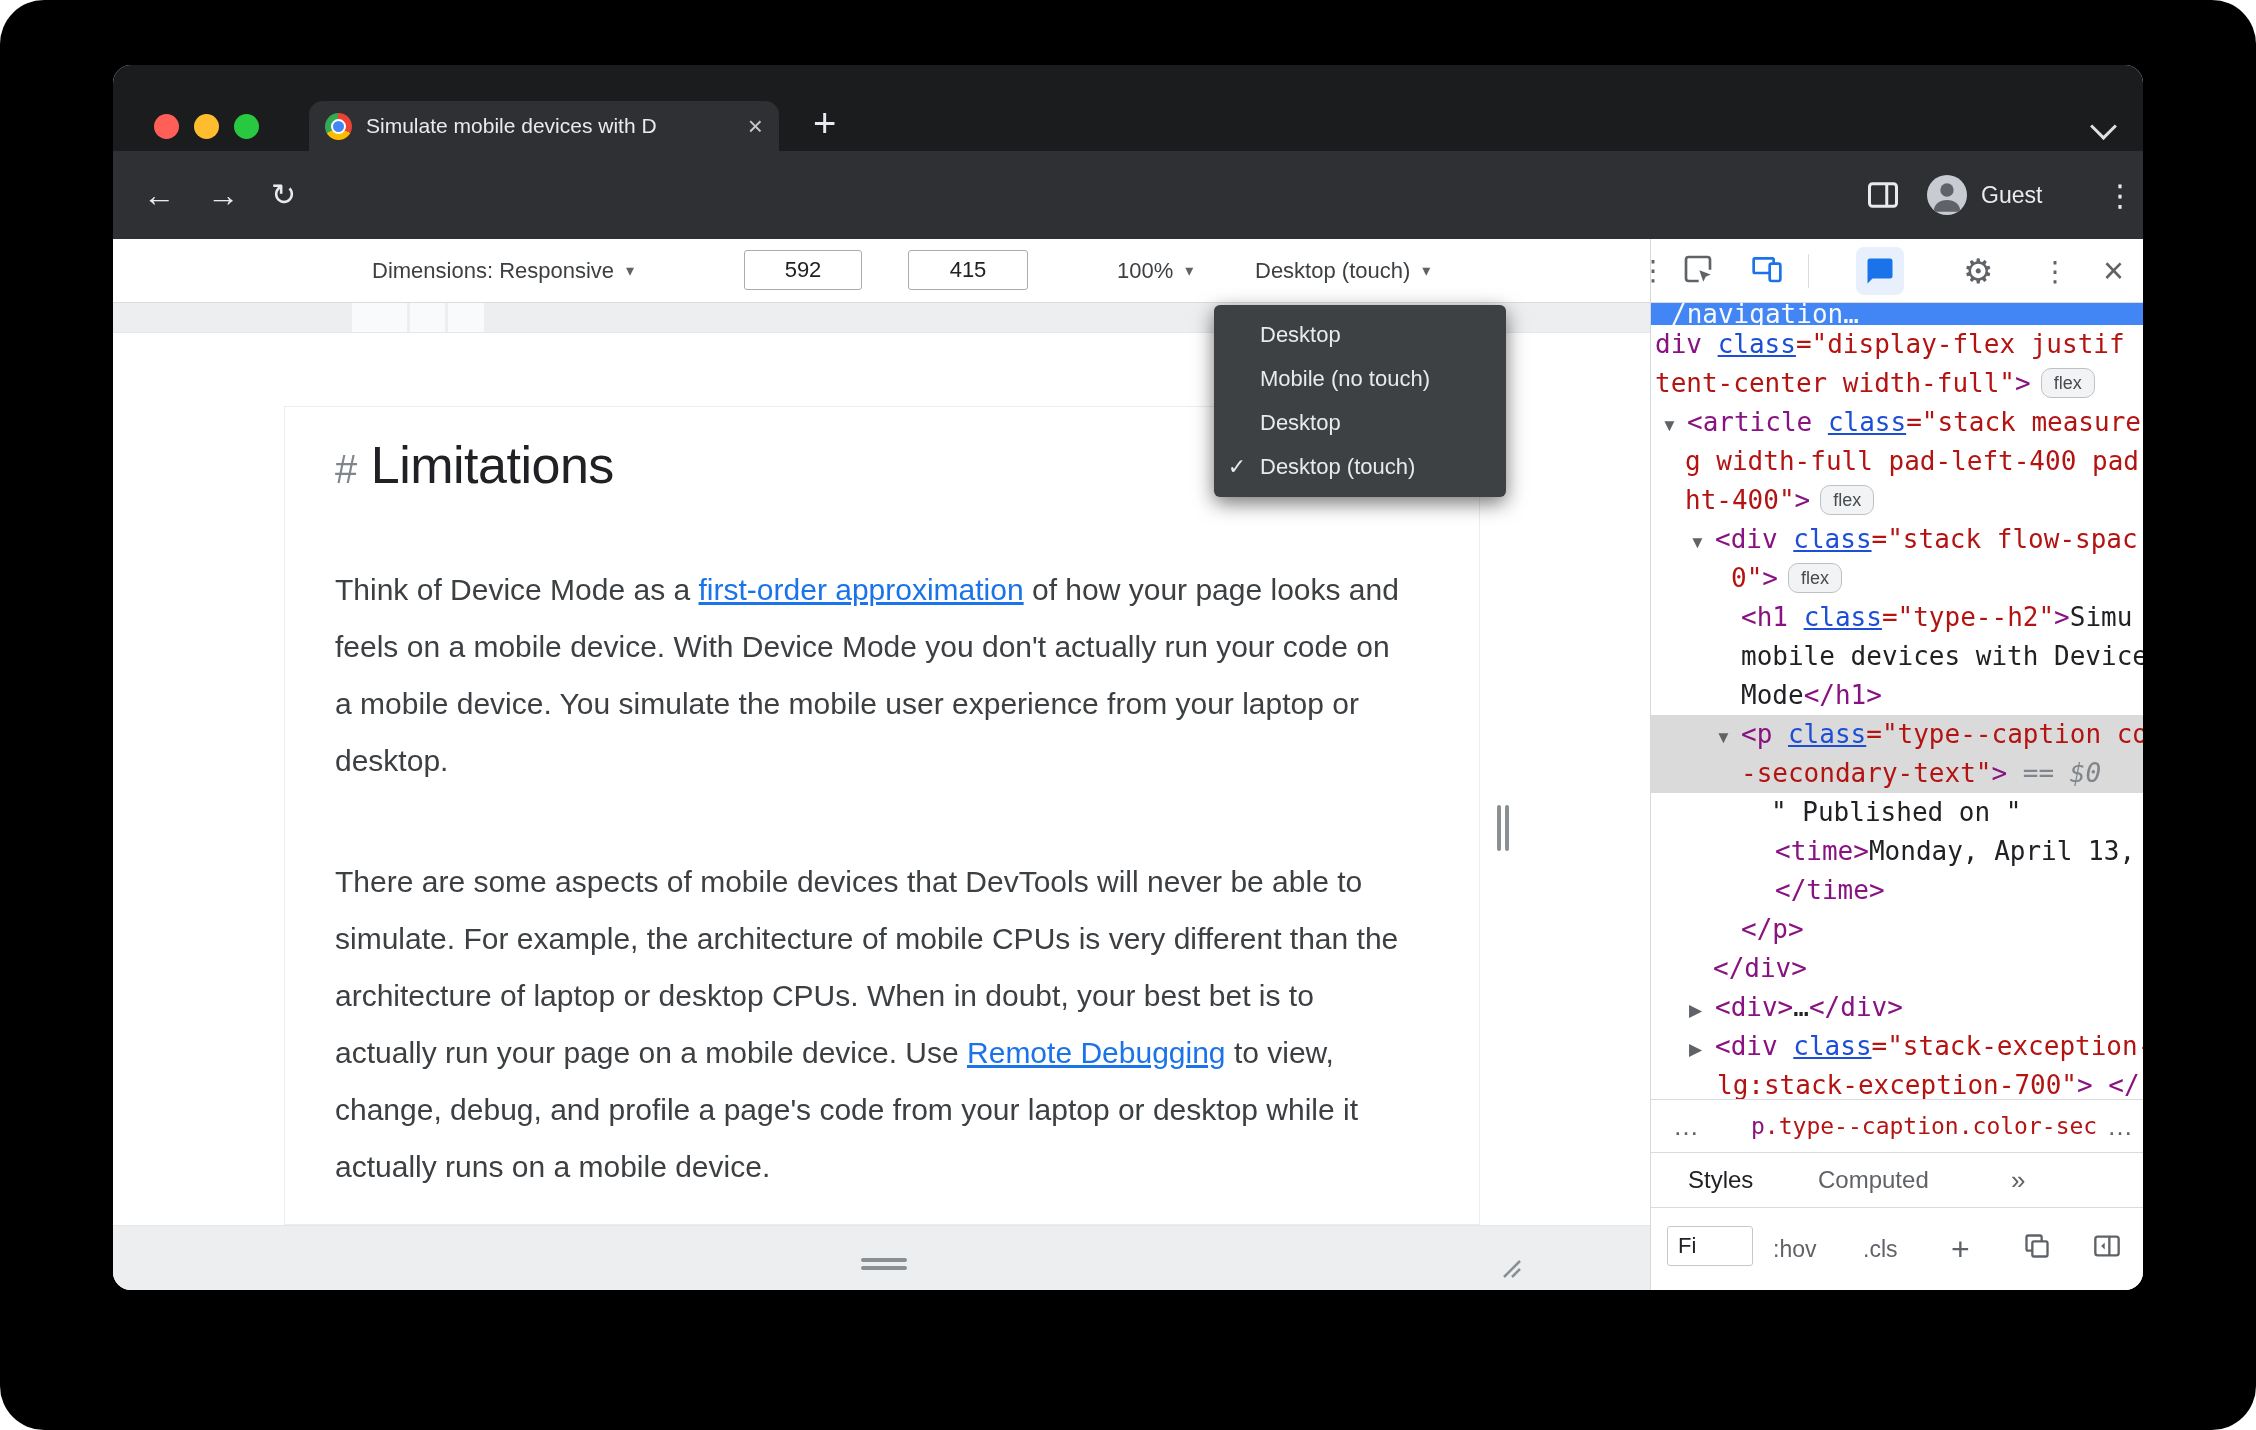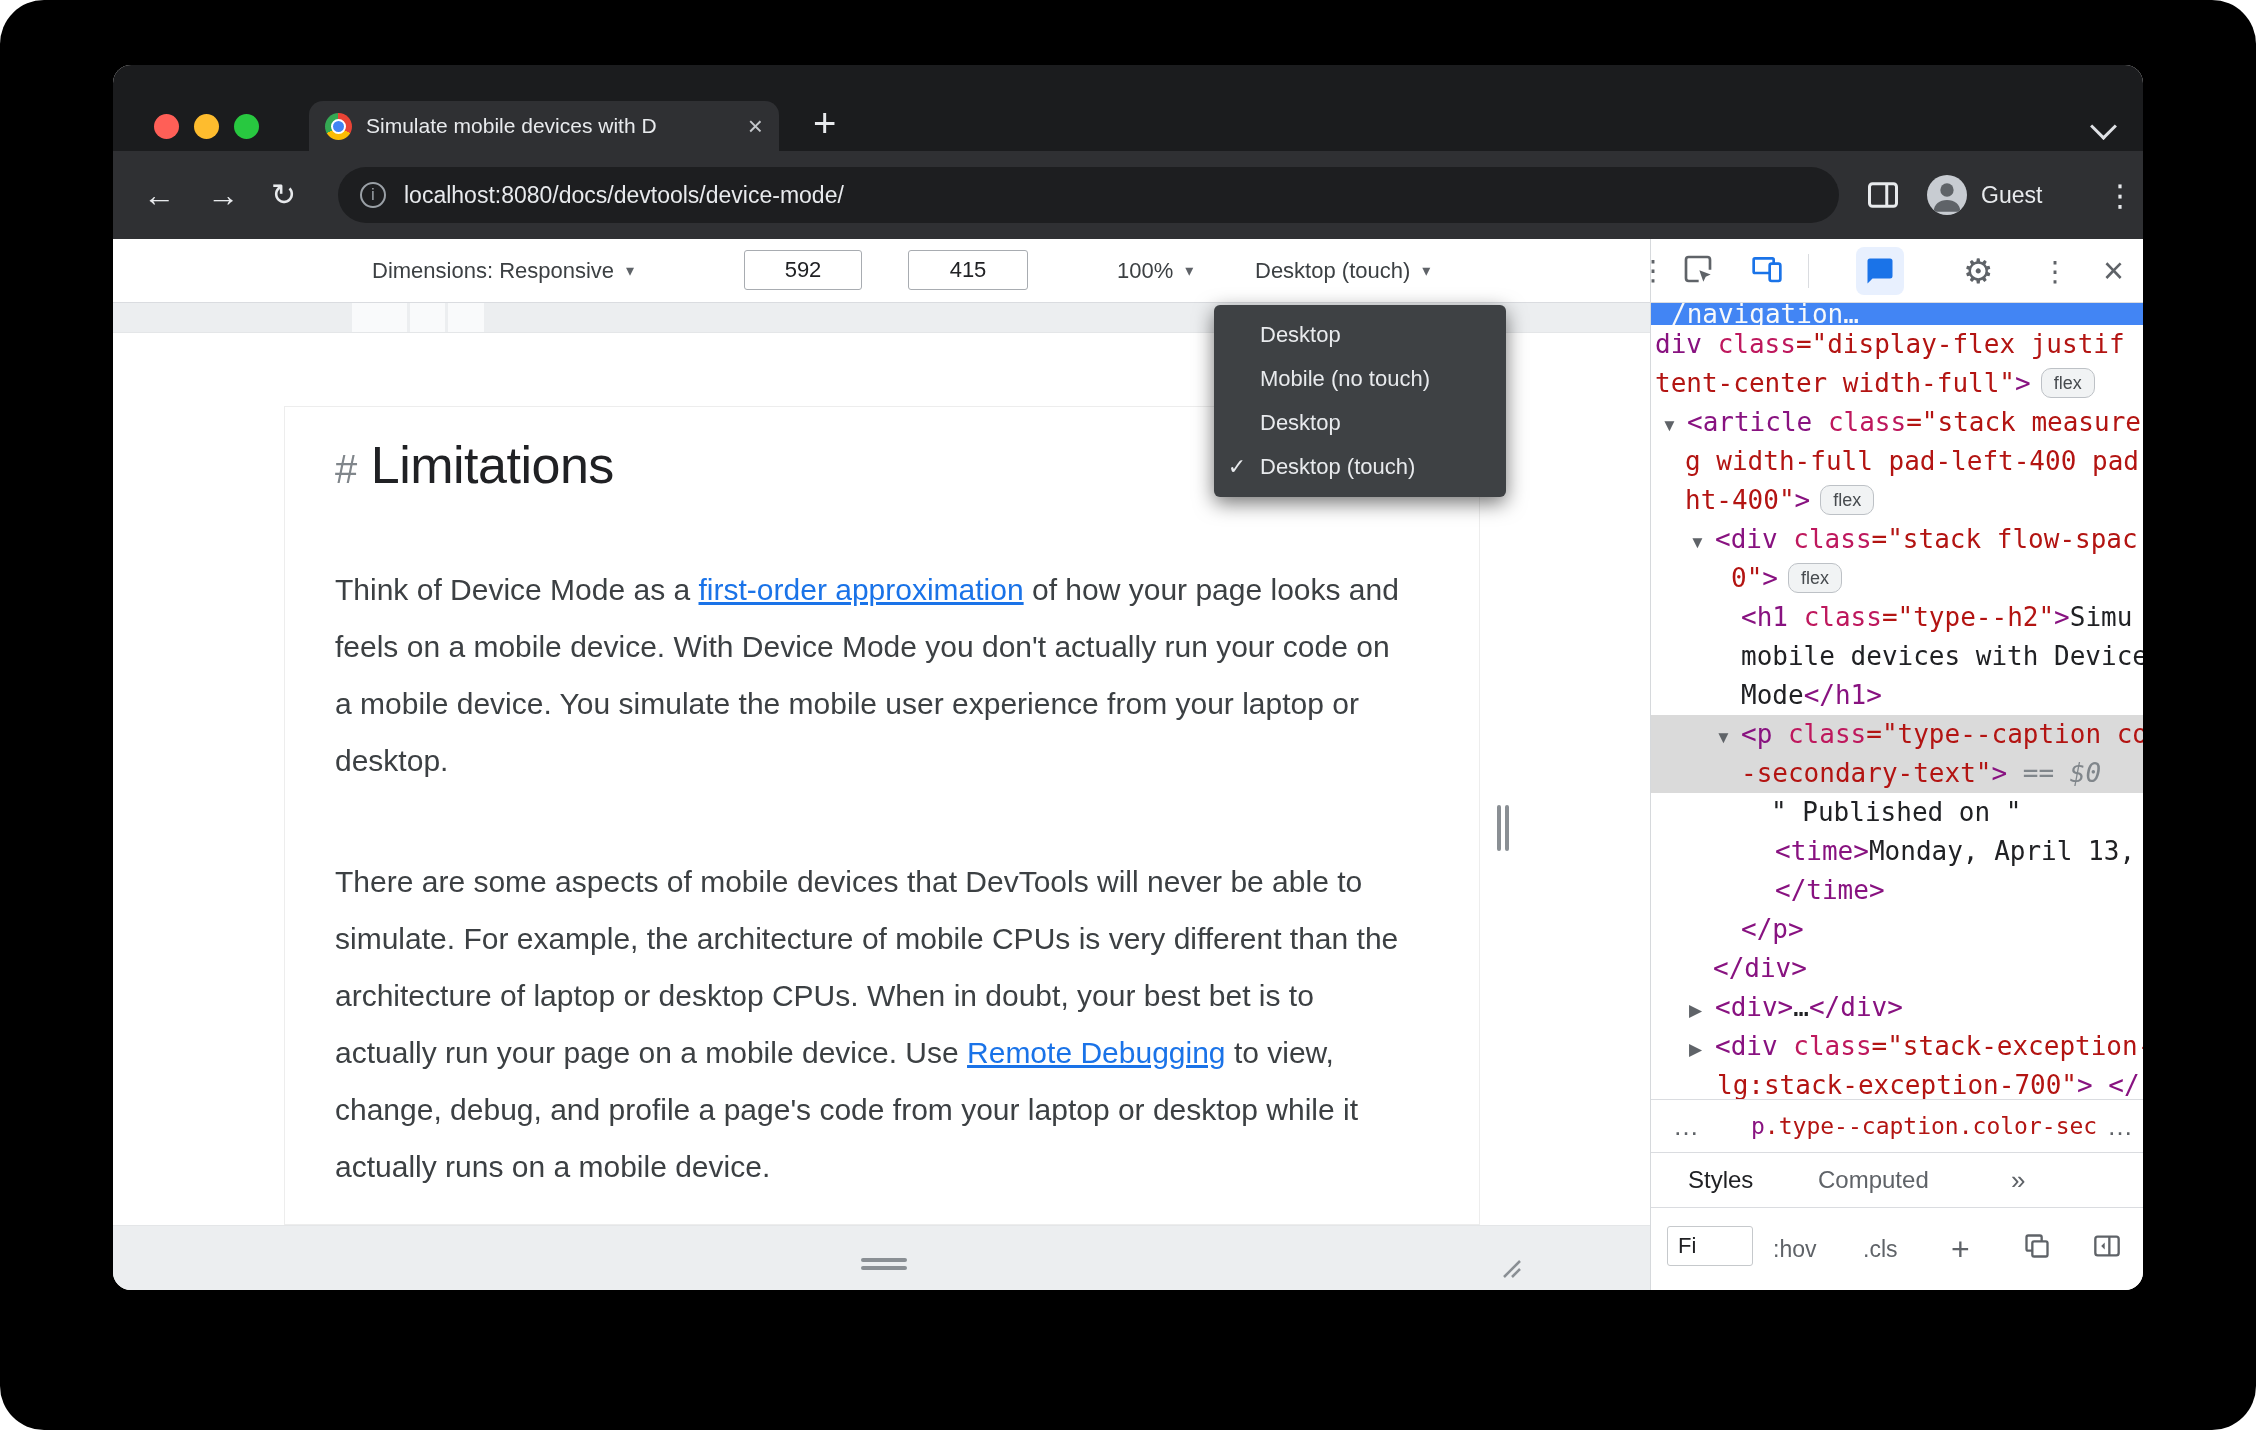--- a/index.html
+++ b/index.html
@@ -86,21 +86,21 @@
   .bhandle span:first-child{top:0;} .bhandle span:last-child{top:8px;}
   .resize-corner{position:absolute;left:1381px;top:948px;}
 
   
   .devtools-panel{position:absolute;left:1537px;top:238px;width:493px;height:987px;background:#fff;border-left:1px solid #d6d9dc;box-sizing:border-box;overflow:hidden;}
   .dom-tree{position:absolute;left:0;top:0;width:100%;height:796px;overflow:hidden;}
   .code-line{height:39px;line-height:39px;font-family:"DejaVu Sans Mono",monospace;font-size:26px;white-space:nowrap;color:#202124;}
   .code-line.sel{background:#dadada;}
   .code-line.blu{background:#4285f4;height:22px;line-height:22px;overflow:hidden;}
   .tok-tag{color:#881280;}
-  .tok-attr{color:#be185d;}
+  .tok-attr{color:#1d4ed8;text-decoration:underline;}
   .tok-val{color:#b31412;}
   .tok-pln{color:#202124;}
   .tok-eq{color:#80868b;font-style:italic;}
   .tok-wht{color:#f8f9fa;}
   .tok-arr{display:inline-block;width:26px;font-size:17px;color:#5f6368;font-family:"Liberation Sans",sans-serif;}
   .flex-badge{display:inline-block;margin-left:10px;padding:0 12px;height:30px;line-height:28px;border:1px solid #bdc1c6;border-radius:10px;background:#f1f3f4;color:#474b4f;font-size:18px;font-family:"Liberation Sans",sans-serif;vertical-align:3px;box-sizing:border-box;}
 
   .crumbs{position:absolute;left:0;top:796px;width:100%;height:53px;border-top:1px solid #dadce0;box-sizing:border-box;}
   .crumb-more{position:absolute;top:50%;transform:translateY(-50%);color:#5f6368;font-size:26px;}
   .crumb-more.l{left:22px;} .crumb-more.r{left:456px;}
@@ -141,24 +141,20 @@
         <span class="tab-close"></span>
       </div>
       <span class="newtab"></span>
       <span class="tabsearch"></span>
     </div>
 
     <div class="navbar">
       <span class="nav-ic ic-back"></span>
       <span class="nav-ic ic-fwd"></span>
       <span class="nav-ic ic-reload"></span>
-      <div class="omnibox">
-        <span class="info-badge"></span>
-        <span class="url">localhost:8080/docs/devtools/device-mode/</span>
-      </div>
       <span class="sidepanel">
         <svg width="36" height="36" viewBox="0 0 24 24">
             <rect x="3" y="4.5" width="18" height="15" rx="2" fill="none" stroke="#e8eaed" stroke-width="2"></rect>
             <line x1="14.5" y1="4.5" x2="14.5" y2="19.5" stroke="#e8eaed" stroke-width="2"></line>
           </svg>
       </span>
       <span class="avatar">
         <svg width="40" height="40" viewBox="0 0 24 24" fill="#5f6368">
             <circle cx="12" cy="9" r="4"></circle>
             <path d="M4 22c0-4.4 3.6-7 8-7s8 2.6 8 7z"></path>

